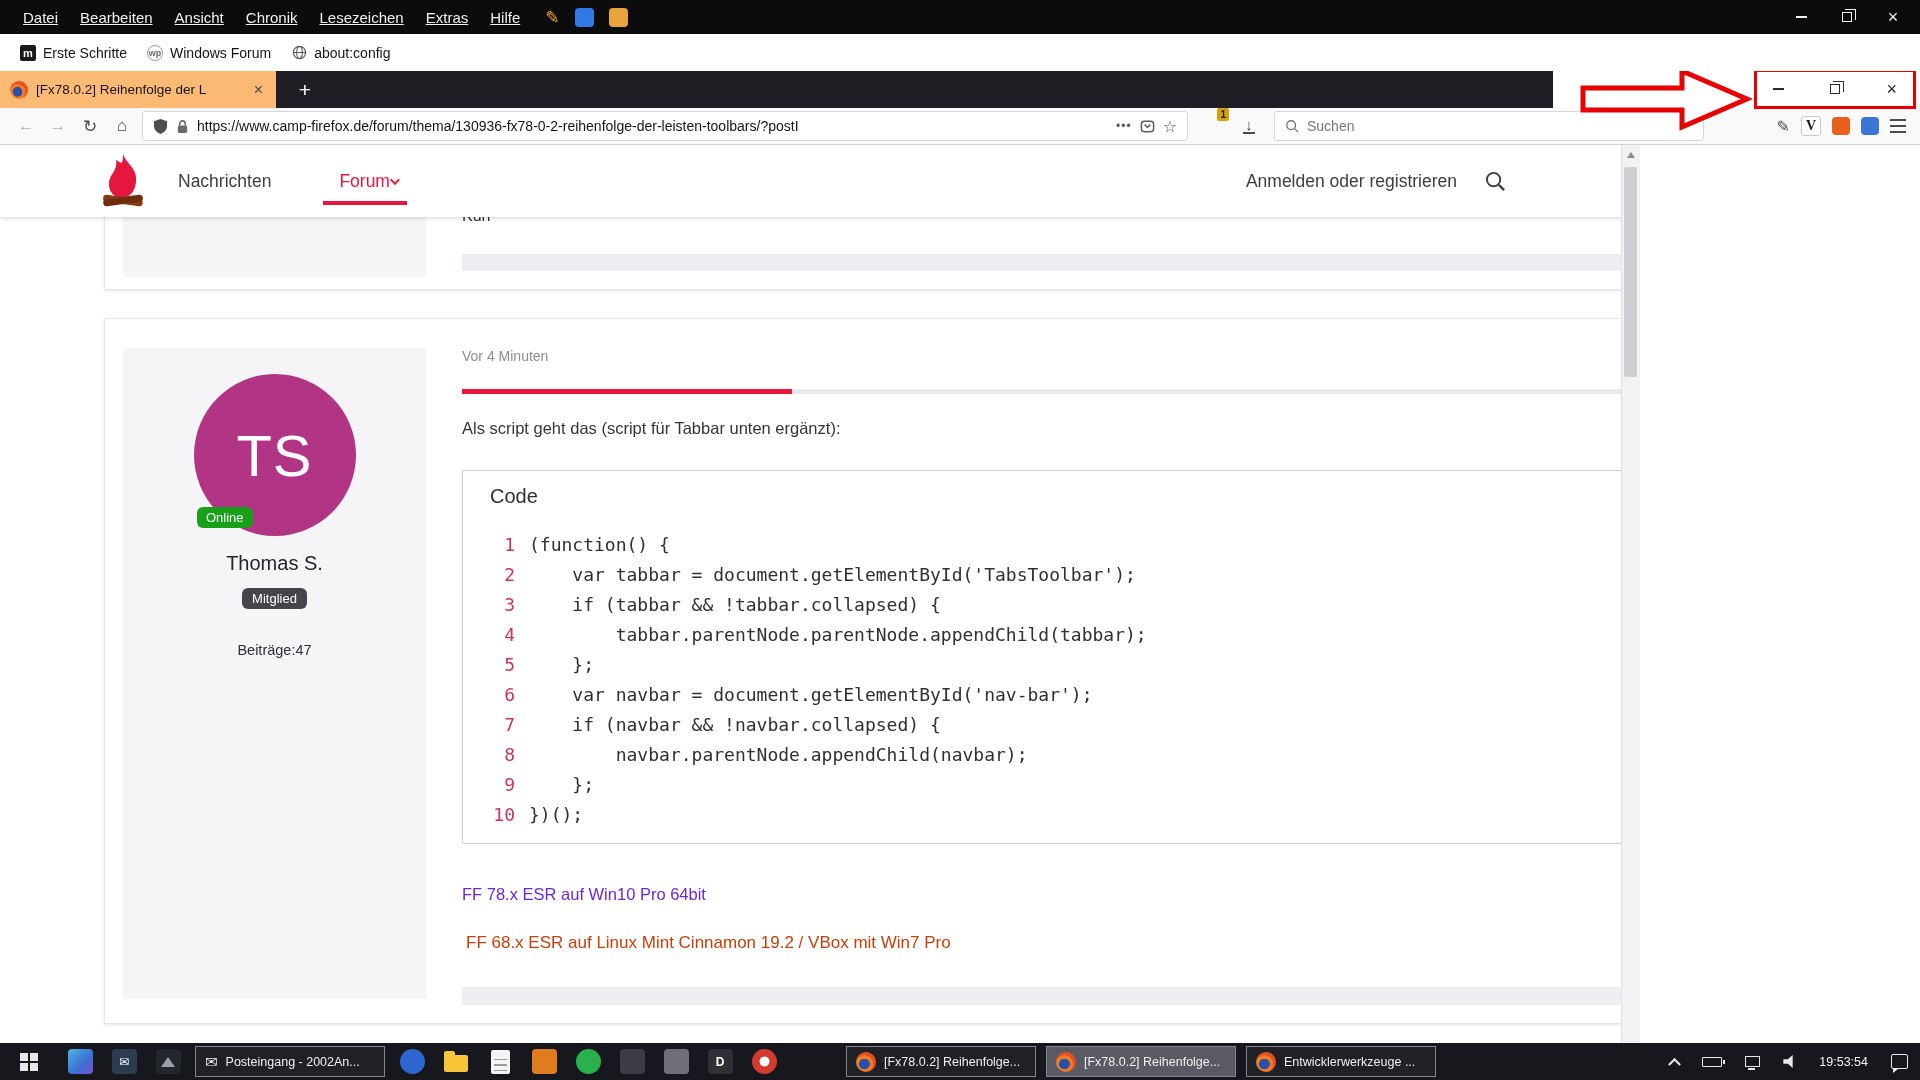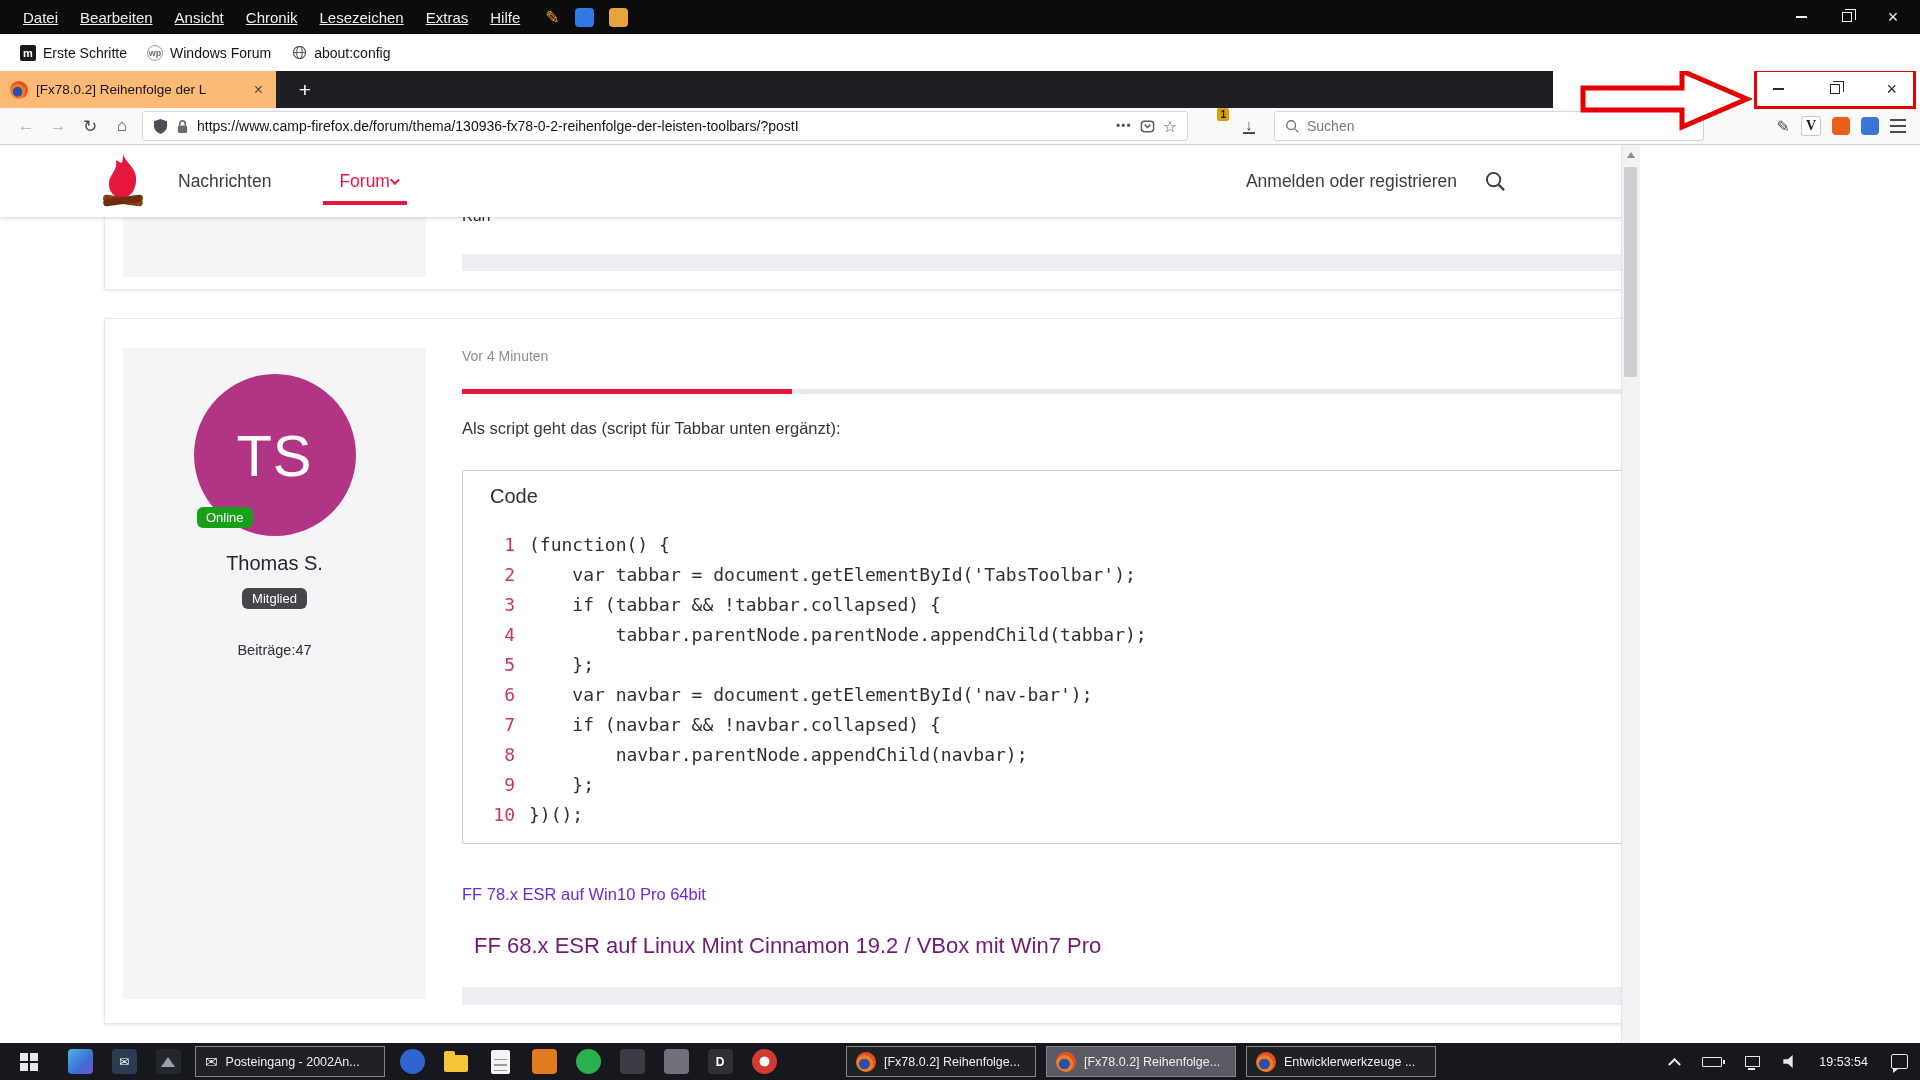--- a/index.html
+++ b/index.html
@@ -100,21 +100,21 @@
   .redbar-fill{width:330px;height:100%;background:#e5173f}
   .intro{position:absolute;top:100px;left:0;font-size:16.5px;color:#35353b}
   .codeblock{position:absolute;top:151px;left:0;width:100%;height:374px;border:1px solid #cdcdd2;border-radius:2px;background:#fff}
   .code-title{position:absolute;left:27px;top:14px;font-size:20px;color:#2f2f35}
   .copy-btn{position:absolute;right:18px;top:13px}
   .code-lines{position:absolute;top:58px;left:0;right:0}
   .code-line{display:flex;height:30px;align-items:center;font-family:"DejaVu Sans Mono","Liberation Mono",monospace;font-size:18px}
   .code-num{width:52px;text-align:right;color:#c7365c;flex:none;margin-right:14px}
   .code-text{white-space:pre;color:#2f2f35}
   .sig1{position:absolute;top:566px;left:0;font-size:16.5px;color:#6d28d9}
-  .sig2{position:absolute;top:614px;left:12px;font-size:22px;color:#701a75}
+  .sig2{position:absolute;top:614px;left:4px;font-size:17px;color:#c2410c}
   .postfoot{position:absolute;top:668px;left:0;width:100%;height:18px;background:#eceef1}
 
   .scrolltop{position:absolute;left:1840px;top:839px;width:45px;height:45px;background:#e5173f;border-radius:3px;display:flex;align-items:center;justify-content:center;z-index:6}
   .pagebar{position:absolute;right:0;top:0;width:19px;height:100%;background:#f2f2f4;border-left:1px solid #e2e2e6;z-index:7}
   .pagebar-up{position:absolute;top:7px;left:5px;width:0;height:0;border-left:4px solid transparent;border-right:4px solid transparent;border-bottom:6px solid #8a8a90}
   .pagebar-thumb{position:absolute;top:22px;left:2px;width:13px;height:210px;background:#cdcdd2;border-radius:2px}
 
   
   .taskbar{position:absolute;bottom:0;left:0;width:100%;height:37px;background:#17181d;display:flex;align-items:center;color:#f2f2f2;z-index:60}
   .start{width:58px;height:100%;display:flex;align-items:center;justify-content:center}

